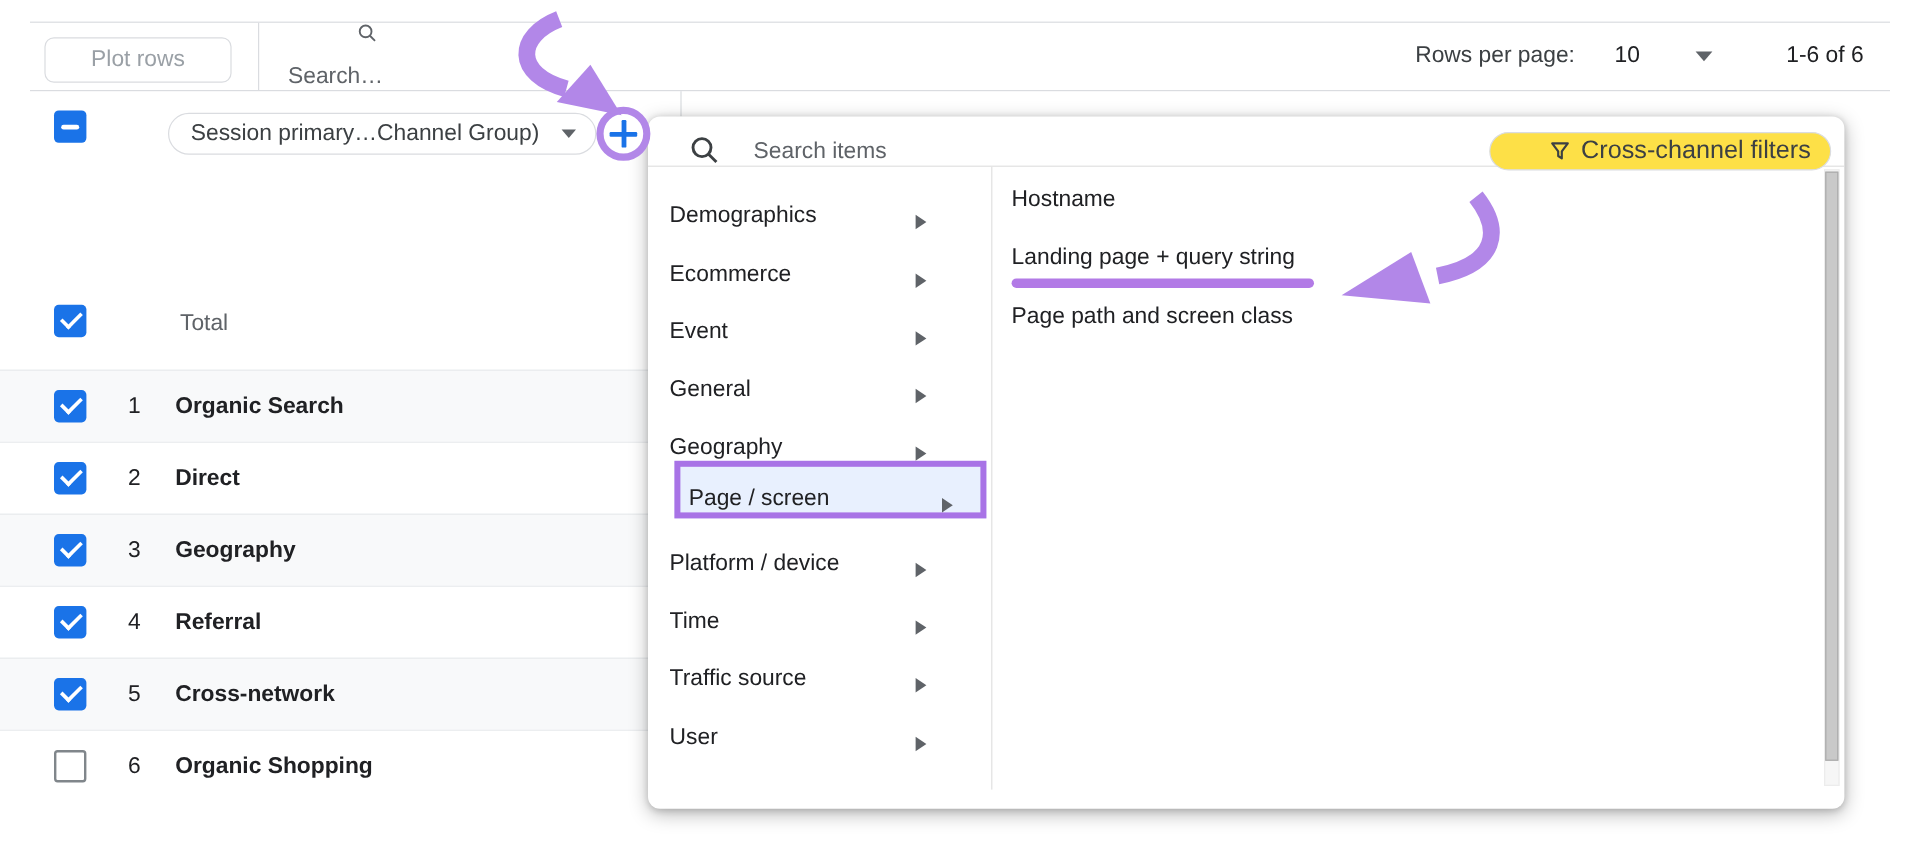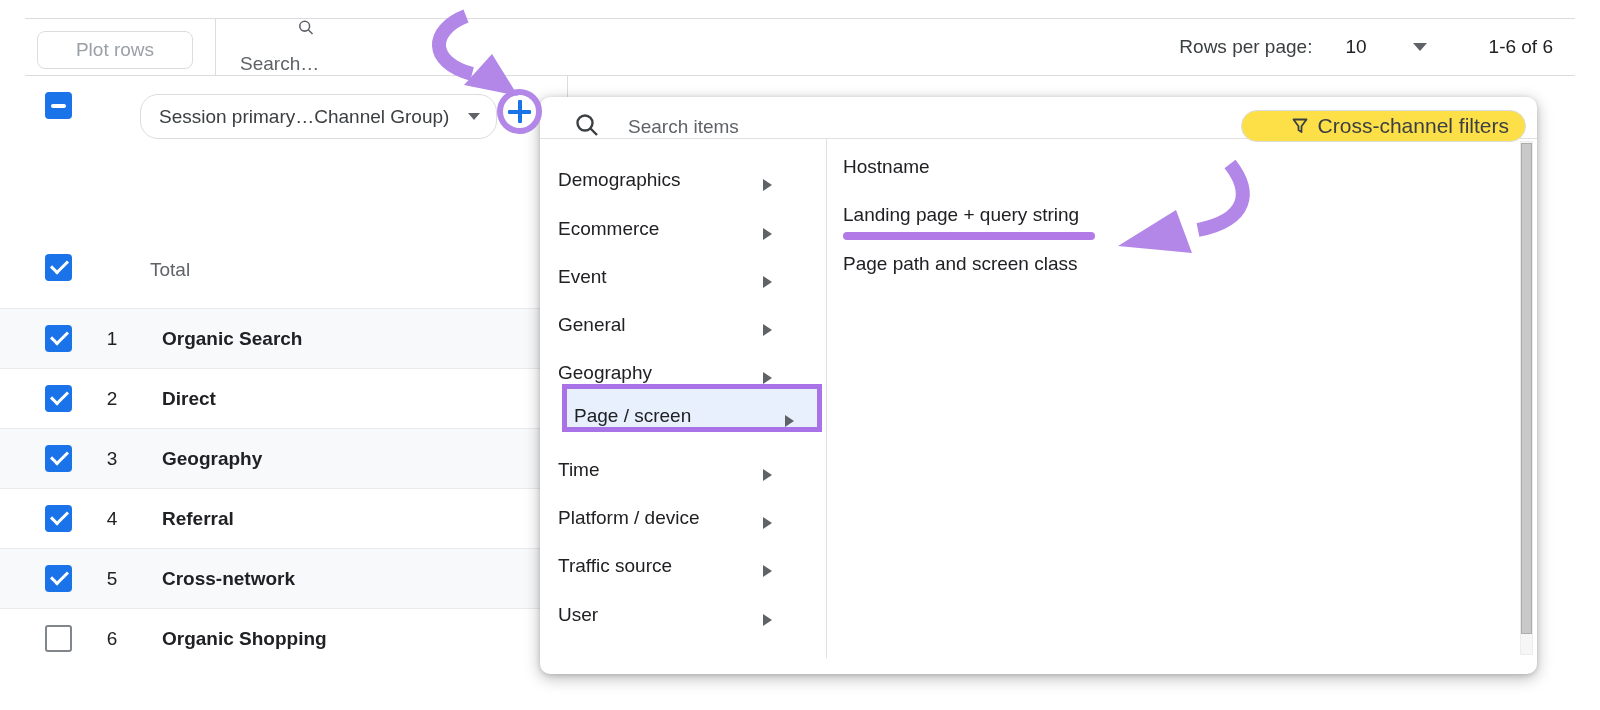--- a/index.html
+++ b/index.html
@@ -30,39 +30,39 @@
   
   .cb { width:27px; height:27px; border-radius:4px; position:relative; flex:none; }
   .cb.checked { background:#1a73e8; }
   .cb.checked::after { content:""; position:absolute; left:6px; top:6px; width:14px; height:7px;
     border-left:3px solid #fff; border-bottom:3px solid #fff; transform:rotate(-45deg); }
   .cb.indeterminate { background:#1a73e8; }
   .cb.indeterminate::after { content:""; position:absolute; left:6px; top:12px; width:15px; height:4px;
     border-radius:2px; background:#fff; }
   .cb.unchecked { background:#fff; border:2px solid #80868b; border-radius:3px; }
   #header-cb { left:45px; top:92px; }
-  #dim-pill { left:140px; top:94px; width:357px; height:45px; border:1px solid #dadce0; border-radius:18px;
+  #dim-pill { left:140px; top:94px; width:357px; height:35px; border:1px solid #dadce0; border-radius:18px;
     background:#fff; display:flex; align-items:center; justify-content:space-between;
     padding:0 16px 0 18px; font-size:19px; color:#3c4043; z-index:22; }
   #dim-pill .caret-down { border-left-width:6px; border-right-width:6px; border-top-width:7px; }
   #plus-ring { left:497px; top:89px; width:45px; height:45px; border:6px solid #b287e8; border-radius:50%;
     background:#fff; z-index:25; }
   #plus-ring .bar1 { position:absolute; left:5px; top:14.5px; width:23px; height:4px; background:#1a73e8; border-radius:1px; }
   #plus-ring .bar2 { position:absolute; left:14.5px; top:5px; width:4px; height:23px; background:#1a73e8; border-radius:1px; }
 
   
   #total-row { left:0; top:247px; width:540px; height:34px; display:flex; align-items:flex-end; }
   #total-row .cb { margin-left:45px; }
   #total-label { margin-left:78px; font-size:19px; color:#5f6368; }
   #rows { left:0; top:308px; width:540px; }
   .trow { height:60px; display:flex; align-items:center; border-top:1px solid #e8eaed; background:#fff; }
   .trow:nth-child(odd) { background:#f8f9fa; }
   .trow .cb { margin-left:45px; }
   .trow .num { width:60px; margin-left:10px; text-align:center; font-size:19px; color:#202124; }
-  .trow .lbl { margin-left:20px; font-size:19px; font-weight:bold; color:#202124; }
+  .trow .lbl { margin-left:4px; font-size:19px; font-weight:bold; color:#202124; }
 
   
   #picker { left:540px; top:97px; width:997px; height:577px; background:#fff; border-radius:10px;
     box-shadow:0 4px 16px rgba(0,0,0,.28), 0 1px 5px rgba(0,0,0,.15); z-index:20; overflow:hidden; }
   #picker-search { height:42px; border-bottom:1px solid #e0e0e0; display:flex; align-items:flex-end; position:relative; }
   #picker-search svg { margin-left:34px; display:block; }
   #picker-search .ph-text { margin-left:28px; }
   #xchannel-btn { position:absolute; right:11px; top:13px; height:32px; border:1px solid #dadce0;
     border-radius:16px; background:#fde047; display:flex; align-items:center; gap:10px; padding:0 16px;
     font-size:21px; color:#3c4043; }
@@ -205,26 +205,26 @@
             <span>Geography</span>
             <span class="caret-right"></span>
           </div>
 
           <div class="menu-item selected">
             <span>Page / screen</span>
             <span class="caret-right"></span>
           </div>
 
           <div class="menu-item">
+            <span>Platform / device</span>
+            <span class="caret-right"></span>
+          </div>
+
+          <div class="menu-item">
             <span>Time</span>
-            <span class="caret-right"></span>
-          </div>
-
-          <div class="menu-item">
-            <span>Platform / device</span>
             <span class="caret-right"></span>
           </div>
 
           <div class="menu-item">
             <span>Traffic source</span>
             <span class="caret-right"></span>
           </div>
 
           <div class="menu-item">
             <span>User</span>

